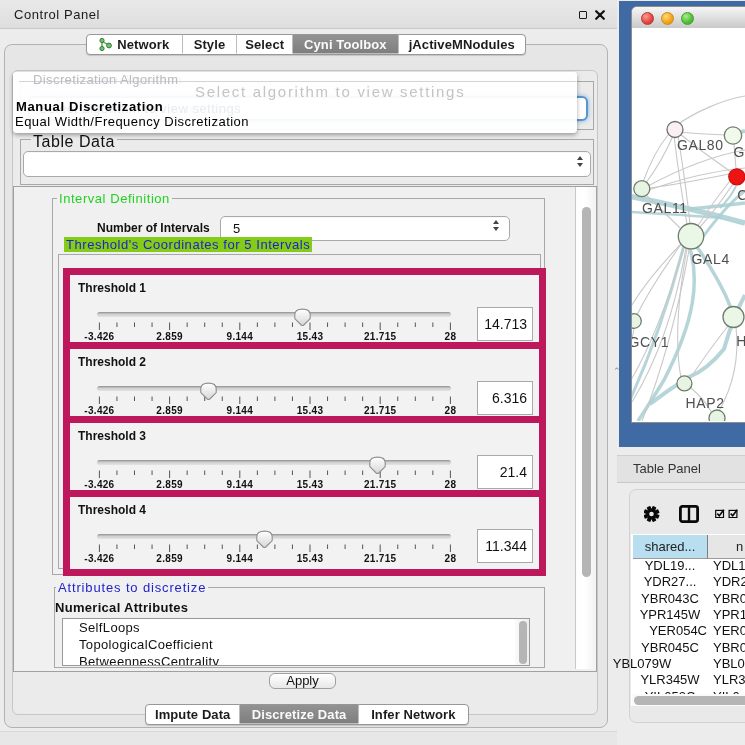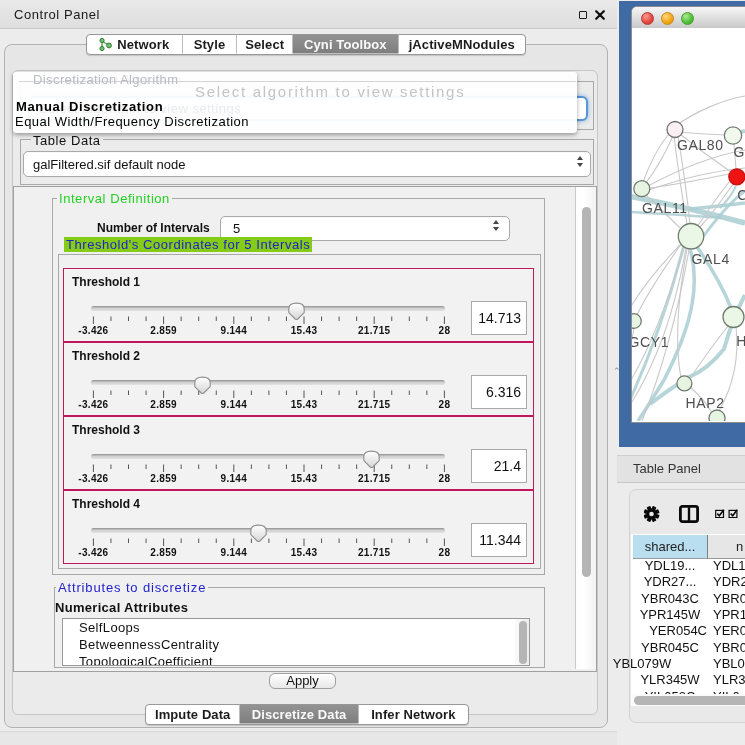--- a/index.html
+++ b/index.html
@@ -38,21 +38,21 @@
   .arrup,.arrdn{width:0;height:0;border-left:3.5px solid transparent;border-right:3.5px solid transparent;}
   .arrup{border-bottom:4.5px solid #444;margin-bottom:2.5px;}
   .arrdn{border-top:4.5px solid #444;}
   
   #scrollpane{left:13px;top:186px;width:582px;height:484px;border:1px solid #a0a0a0;
     background:#f0f0f0;}
   #vscroll{left:575px;top:187px;width:20px;height:482px;
      background:linear-gradient(90deg,#fdfdfd,#ffffff 40%,#f2f2f2);border-left:1px solid #c9c9c9;}
   #vthumb{left:582px;top:207px;width:9px;height:370px;background:#b5b5b5;border-radius:5px;}
   
-  .tpanel{left:63px;width:469px;height:72px;border:1px solid #be185d;background:#f2f2f2;}
+  .tpanel{left:63px;width:469px;height:72px;border:7px solid #be185d;background:#f2f2f2;}
   .ttitle{position:absolute;left:8px;top:6px;font-size:12px;font-weight:bold;color:#111;}
   .track{position:absolute;left:27px;top:37px;width:354px;height:5px;border-radius:3px;
      background:linear-gradient(#8f8f8f,#cfcfcf 45%,#e3e3e3);border:0;}
   .vbox{position:absolute;left:407px;top:32px;width:55.5px;height:34px;background:#fff;
      border:1px solid #a9a9a9;box-sizing:border-box;font-size:14px;color:#111;
      display:flex;align-items:center;justify-content:flex-end;padding-right:4.5px;}
   .ticklbl{position:absolute;top:56px;font-size:10px;font-weight:bold;color:#111;letter-spacing:.3px;transform:translateX(-50%);}
   
   #attrlist{left:62px;top:618px;width:453px;height:46px;background:#fff;border:1px solid #999;
     overflow:hidden;font-size:13px;color:#111;}
@@ -115,23 +115,22 @@
   <div class="seg" style="width:127px;">jActiveMNodules</div>
 </div>
 
 <div class="abs group" style="left:20px;top:81px;width:572px;height:47px;"></div>
 <div class="abs grouplabel" style="left:31px;top:72px;color:#111;background:#ebebeb;">Discretization Algorithm</div>
 <div class="abs combo" style="left:28px;top:96px;width:556px;height:21px;border:2px solid #5795d3;border-radius:6px;box-shadow:0 0 5px #7db0e0;">
   <span style="margin-left:12px;color:#9a9a9a;">Select algorithm to view settings</span>
 </div>
 
 <div class="abs group" style="left:20px;top:139px;width:572px;height:44px;"></div>
-<div class="abs grouplabel" style="left:31px;top:133px;color:#111;font-size:13px;background:#ebebeb;">Table Data</div>
+<div class="abs grouplabel" style="left:31px;top:133px;color:#111;font-size:16px;background:#ebebeb;">Table Data</div>
 <div class="abs combo" style="left:23px;top:151px;width:566px;height:24px;">
-  <span style="margin-left:9px;">galFiltered.sif default node</span>
   <span class="arr" style="left:553px;top:4px;">
       <span class="arrup"></span>
       <span class="arrdn"></span>
     </span>
 </div>
 
 <div class="abs" id="popup">
   <div class="abs" style="left:6px;top:8.5px;width:557px;height:1px;background:#d4d4d7;"></div>
   <div class="abs" style="left:20px;top:0px;font-size:13px;color:#b9bcc2;letter-spacing:.4px;">Discretization Algorithm</div>
   <div class="abs" style="left:26px;top:29px;font-size:13px;color:#e9ebee;letter-spacing:.5px;">Select algorithm to view settings</div>
@@ -332,22 +331,22 @@
       </svg>
     <div class="vbox">11.344</div>
   </div>
   </div>
 
 <div class="abs group" style="left:54px;top:587px;width:489px;height:79px;"></div>
 <div class="abs grouplabel" style="left:56px;top:580px;color:#2222cc;background:#f0f0f0;letter-spacing:.85px;">Attributes to discretize</div>
 <div class="abs" style="left:55px;top:600px;font-size:13px;font-weight:bold;color:#111;letter-spacing:.3px;">Numerical Attributes</div>
 <div class="abs" id="attrlist">
   <div>SelfLoops</div>
+  <div>TopologicalCoefficient</div>
   <div>BetweennessCentrality</div>
-  <div>TopologicalCoefficient</div>
 </div>
 <div class="abs" id="listscroll"></div>
 <div class="abs" id="listthumb"></div>
 
 <div class="abs" id="applybtn">Apply</div>
 
 <div class="abs tabbar" id="bottomtabs">
   <div class="seg" style="width:94px;">Impute Data</div>
   <div class="seg sel" style="width:118px;">Discretize Data</div>
   <div class="seg" style="width:110px;">Infer Network</div>

